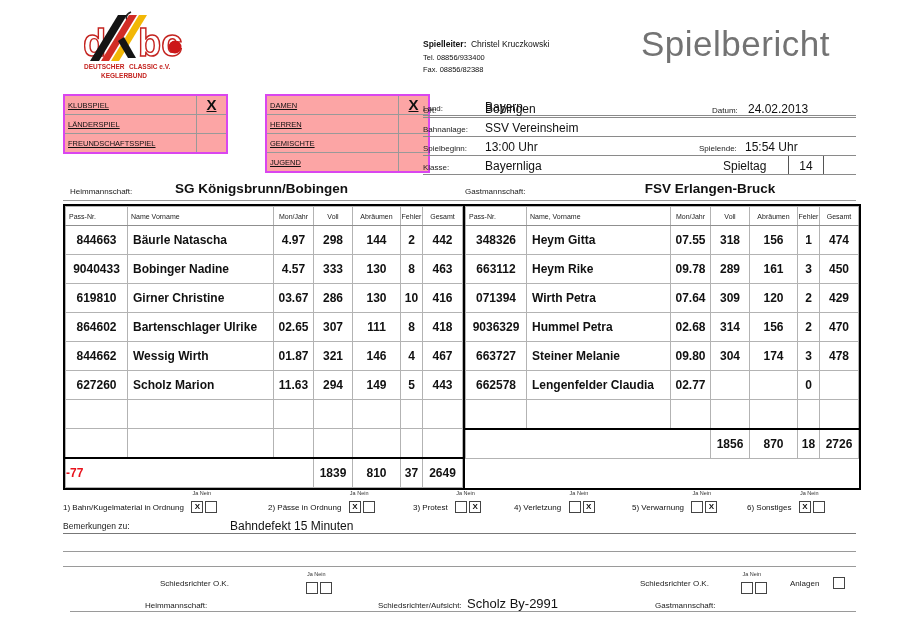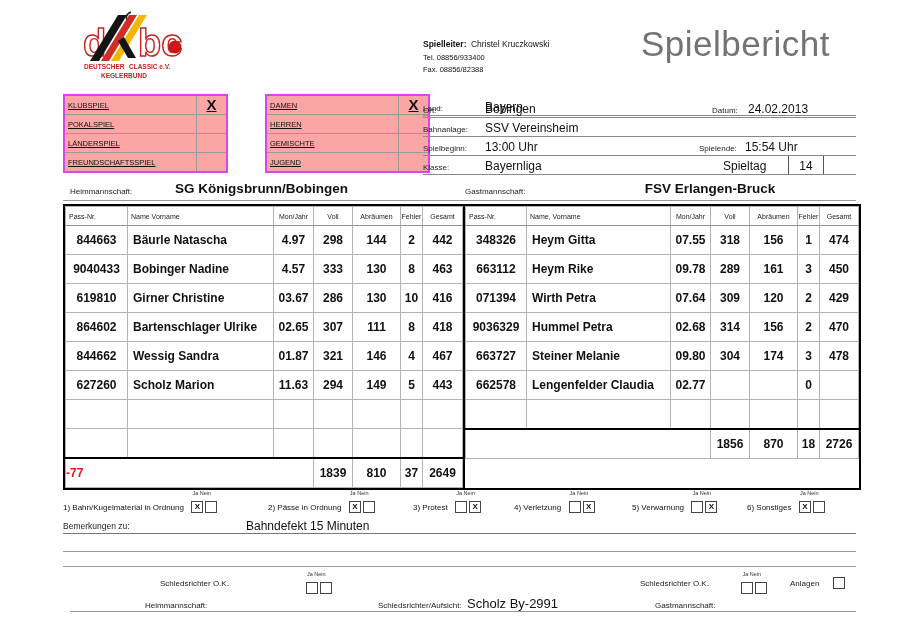--- a/index.html
+++ b/index.html
@@ -94,24 +94,20 @@
   </div>
 
   
   <div class="title">Spielbericht</div>
 
   
   <div class="modebox" style="left:63px">
     <div class="mrow">
       <span class="ml">KLUBSPIEL</span>
       <span class="mm">X</span>
-    </div>
-    <div class="mrow">
-      <span class="ml">POKALSPIEL</span>
-      <span class="mm"></span>
     </div>
     <div class="mrow">
       <span class="ml">LÄNDERSPIEL</span>
       <span class="mm"></span>
     </div>
     <div class="mrow">
       <span class="ml">FREUNDSCHAFTSSPIEL</span>
       <span class="mm"></span>
     </div>
   </div>
@@ -227,21 +223,21 @@
               <td class="num">864602</td>
               <td class="name">Bartenschlager Ulrike</td>
               <td class="num">02.65</td>
               <td class="num">307</td>
               <td class="num">111</td>
               <td class="num">8</td>
               <td class="num">418</td>
             </tr>
             <tr class="data">
               <td class="num">844662</td>
-              <td class="name">Wessig Sandra</td>
+              <td class="name">Wessig Wirth</td>
               <td class="num">01.87</td>
               <td class="num">321</td>
               <td class="num">146</td>
               <td class="num">4</td>
               <td class="num">467</td>
             </tr>
             <tr class="data">
               <td class="num">627260</td>
               <td class="name">Scholz Marion</td>
               <td class="num">11.63</td>
@@ -419,21 +415,21 @@
   <div class="q" style="left:747px">
     <span class="ql">6) Sonstiges</span>
     <span class="qb">
       <span class="jn">Ja Nein</span>
       <span class="cb">X</span><span class="cb"></span>
     </span>
   </div>
 
   
   <span class="abs small" style="left:63px; top:521px; font-size:8.5px">Bemerkungen zu:</span>
-  <span class="abs val12" style="left:246px; top:519px">Bahndefekt 15 Minuten</span>
+  <span class="abs val12" style="left:230px; top:519px">Bahndefekt 15 Minuten</span>
   <div class="hline" style="left:63px; top:533px; width:793px; border-color:#777"></div>
   <div class="hline" style="left:63px; top:551px; width:793px"></div>
   <div class="hline" style="left:63px; top:566px; width:793px"></div>
 
   
   <span class="abs small" style="left:160px; top:579px">Schiedsrichter O.K.</span>
   <span class="abs qb" style="left:303px; top:577px">
     <span class="jn">Ja Nein</span>
     <span class="cb"></span><span class="cb"></span>
   </span>

